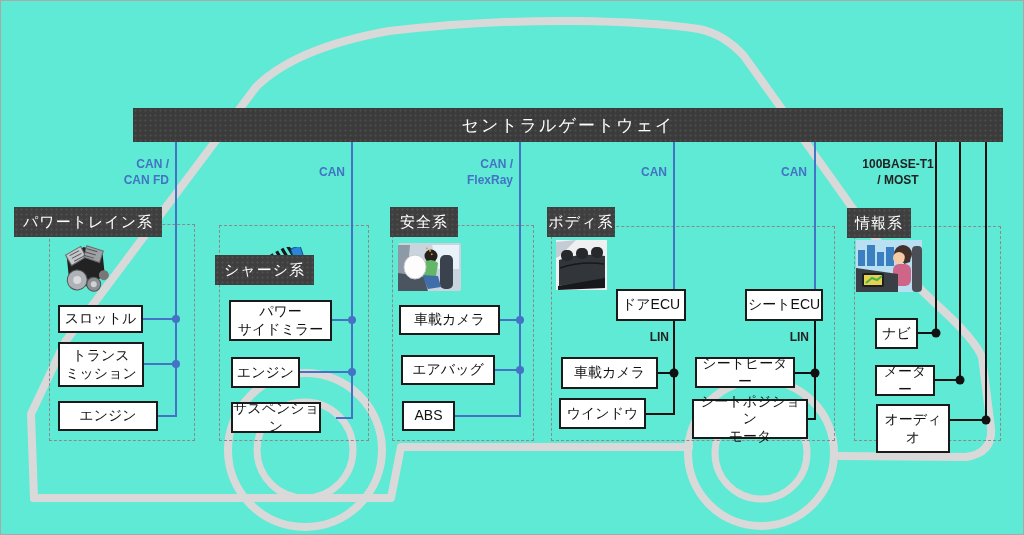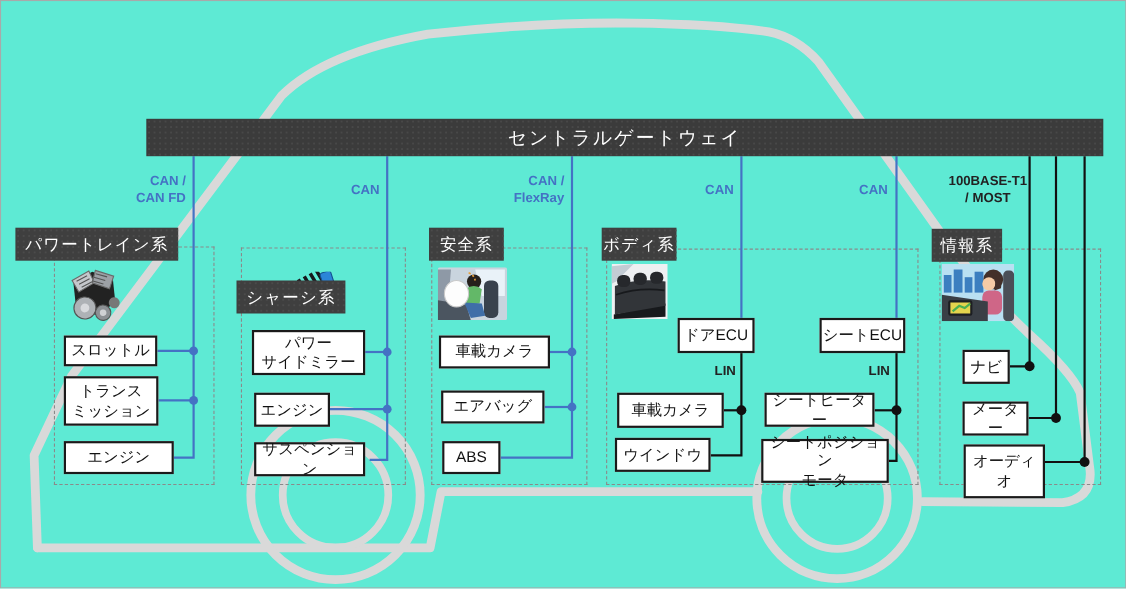--- a/index.html
+++ b/index.html
@@ -192,21 +192,21 @@
   </svg>
 
   <div class="node" style="left:57px;top:304px;width:85px;height:28px;">スロットル</div>
   <div class="node" style="left:57px;top:341px;width:86px;height:45px;">トランス
 ミッション</div>
   <div class="node" style="left:57px;top:400px;width:100px;height:30px;">エンジン</div>
 
   <div class="node" style="left:228px;top:299px;width:103px;height:41px;">パワー
 サイドミラー</div>
   <div class="node" style="left:230px;top:356px;width:69px;height:31px;">エンジン</div>
-  <div class="node" style="left:230px;top:401px;width:101px;height:31px;">サスペンション</div>
+  <div class="node" style="left:230px;top:401px;width:90px;height:31px;">サスペンション</div>
 
   <div class="node" style="left:398px;top:304px;width:101px;height:30px;">車載カメラ</div>
   <div class="node" style="left:400px;top:354px;width:94px;height:30px;">エアバッグ</div>
   <div class="node" style="left:401px;top:400px;width:53px;height:30px;">ABS</div>
 
   <div class="node" style="left:615px;top:288px;width:70px;height:32px;">ドアECU</div>
   <div class="node" style="left:560px;top:356px;width:97px;height:32px;">車載カメラ</div>
   <div class="node" style="left:558px;top:397px;width:87px;height:31px;">ウインドウ</div>
   <div class="node" style="left:744px;top:288px;width:78px;height:32px;">シートECU</div>
   <div class="node" style="left:694px;top:356px;width:100px;height:31px;">シートヒーター</div>

